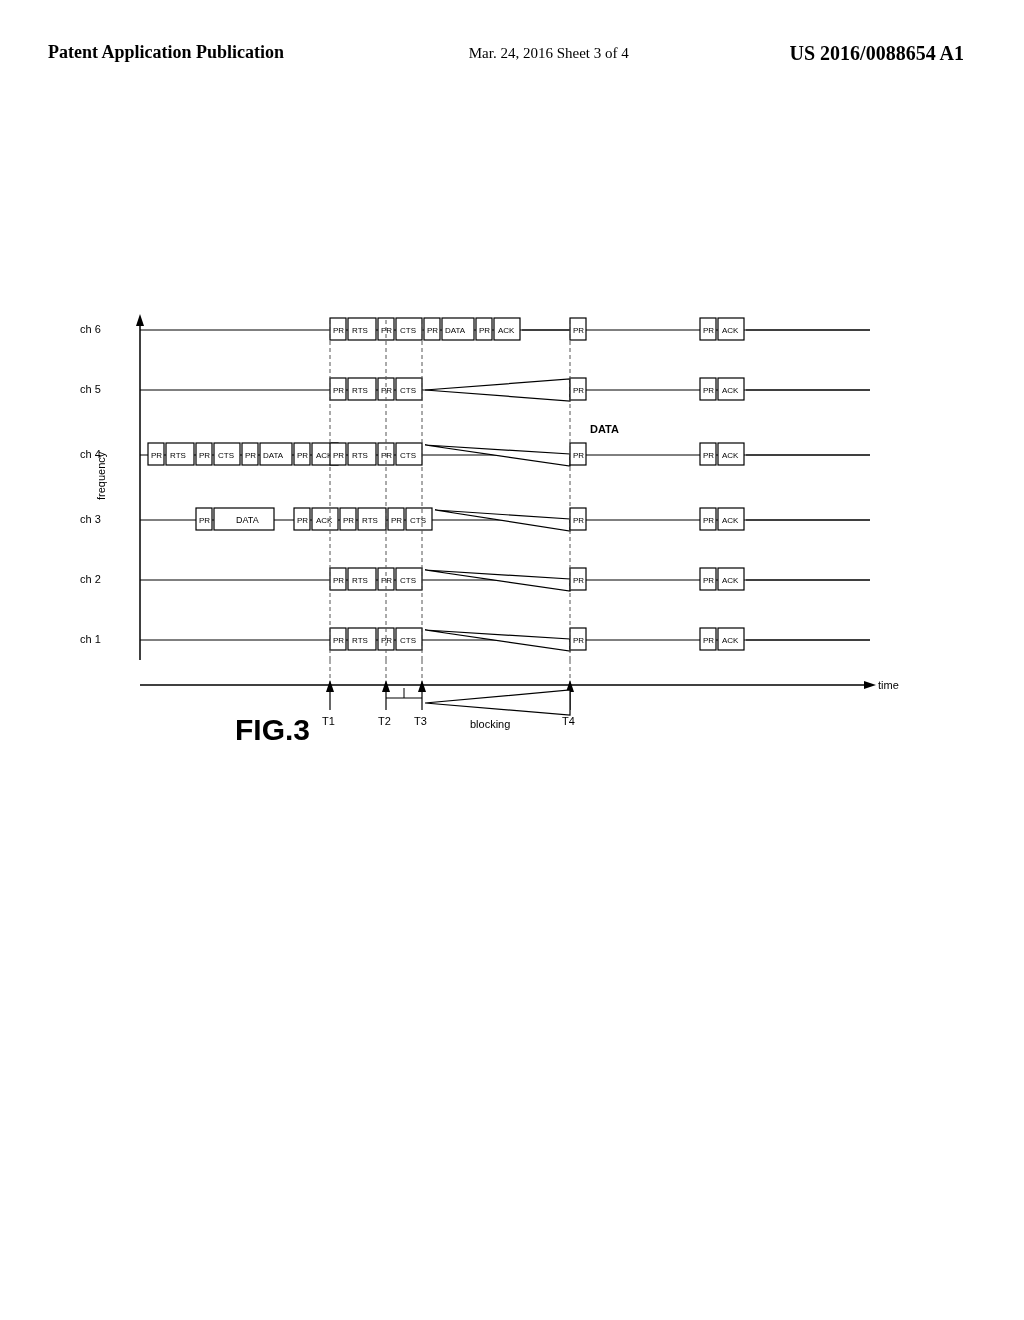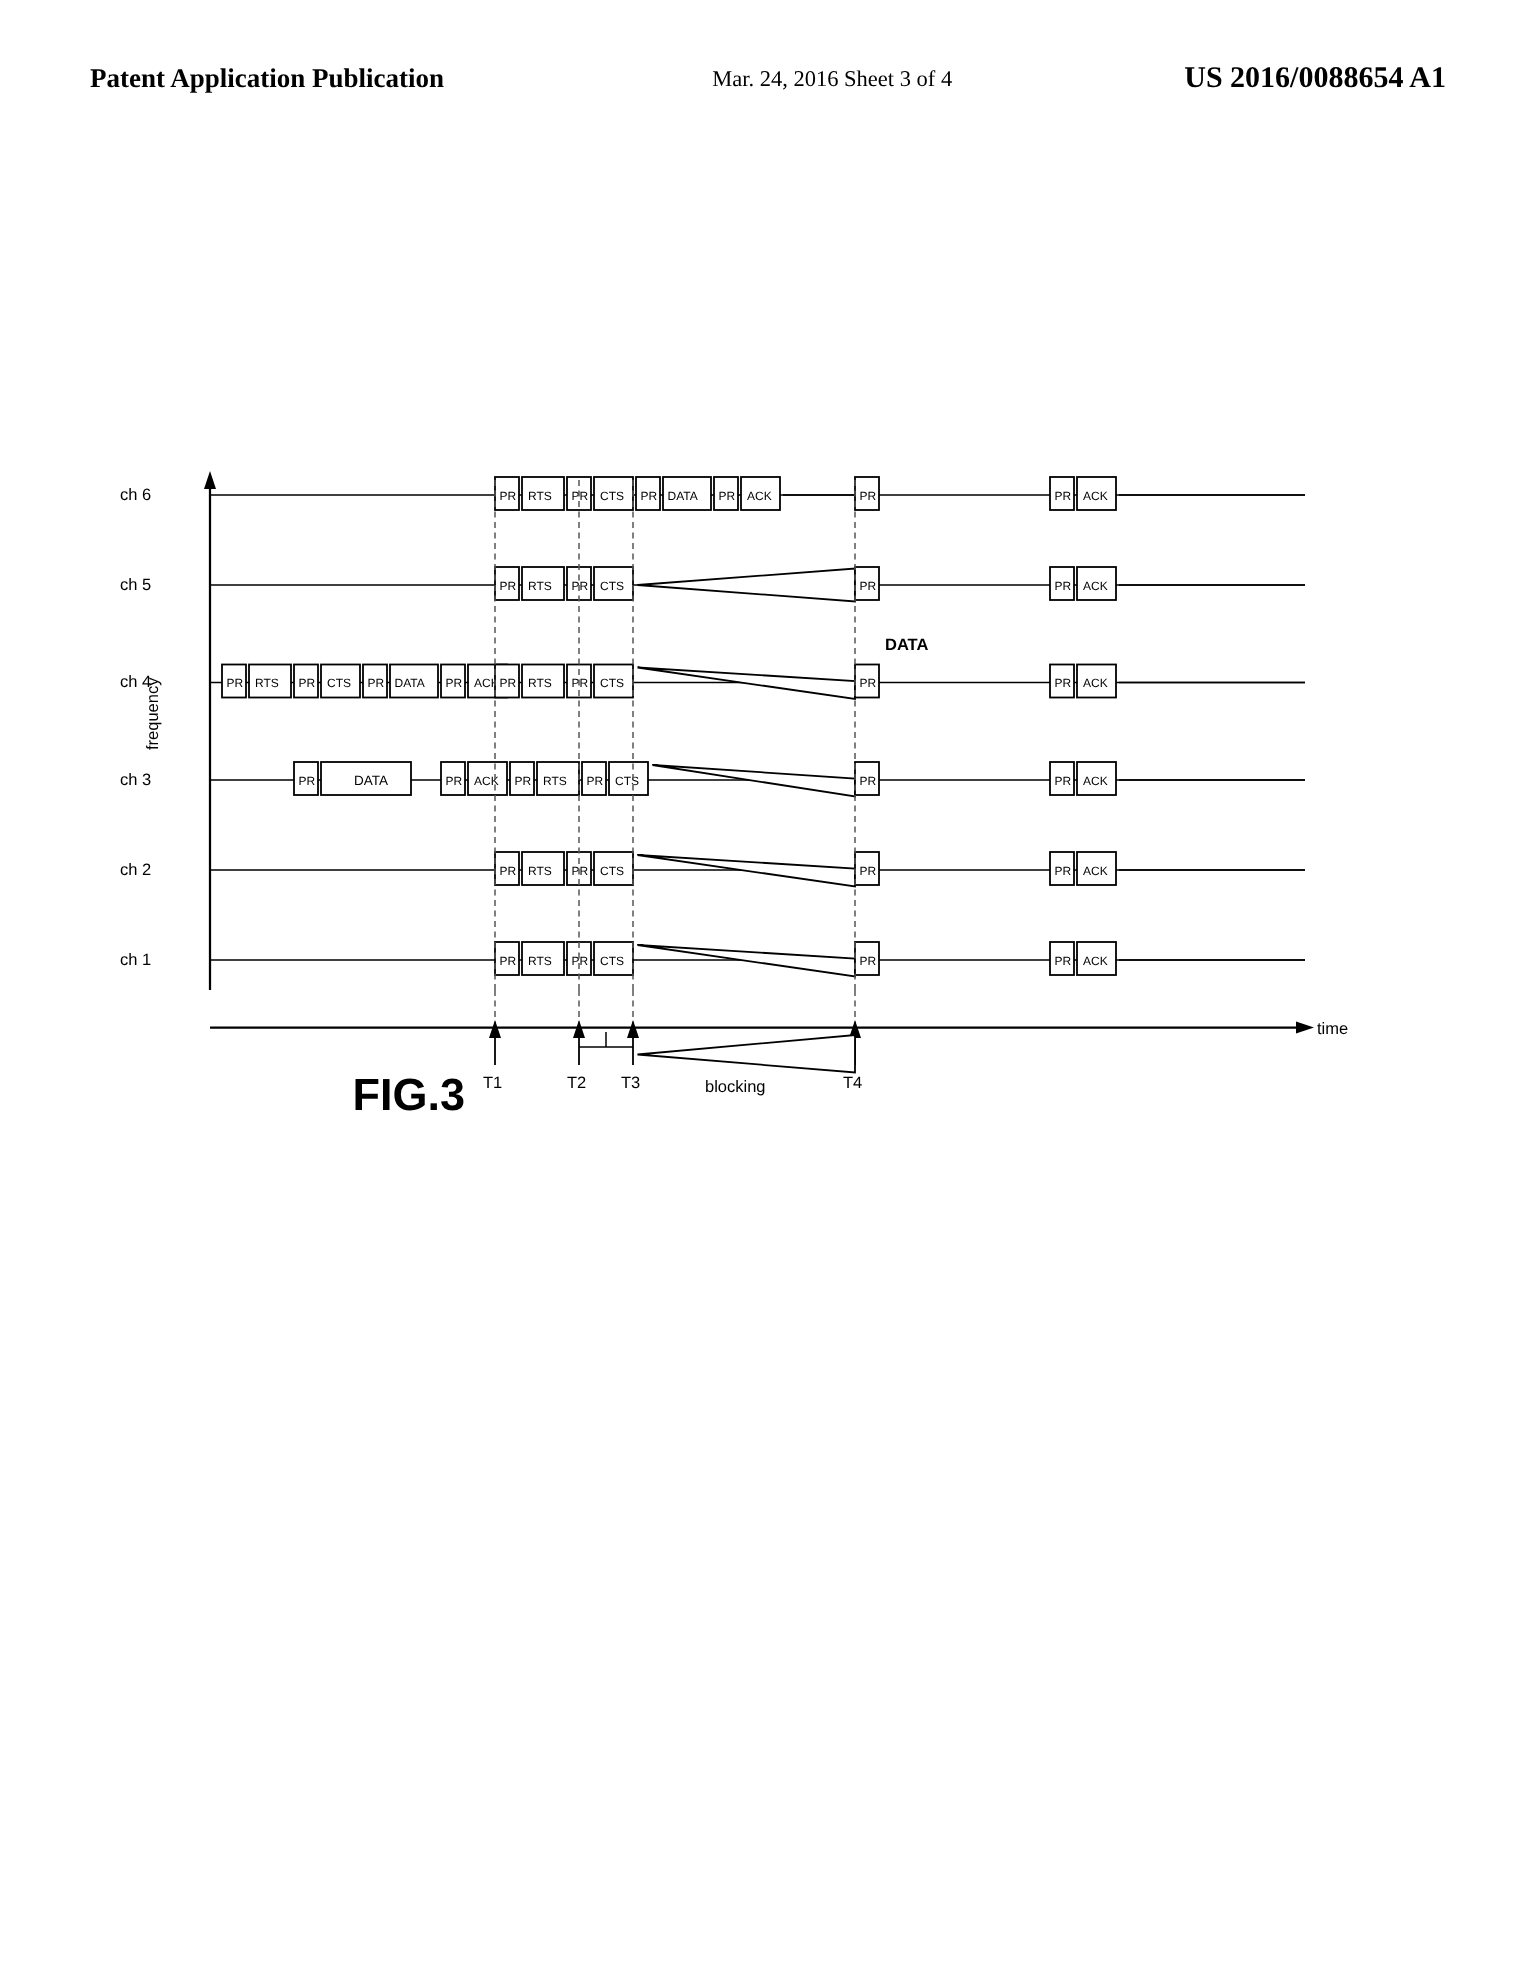--- a/index.html
+++ b/index.html
@@ -8,22 +8,22 @@
       font-family: 'Times New Roman', Times, serif;
       width: 1024px;
       height: 1320px;
       overflow: hidden;
       position: relative;
     }
 
     .page-header {
       display: flex;
       justify-content: space-between;
-      align-items: center;
-      padding: 40px 60px 0 60px;
+      align-items: flex-end;
+      padding: 40px 60px 0 48px;
       border-bottom: none;
     }
 
     .header-left {
       font-size: 18px;
       font-weight: bold;
       line-height: 1.4;
       max-width: 320px;
     }
 

